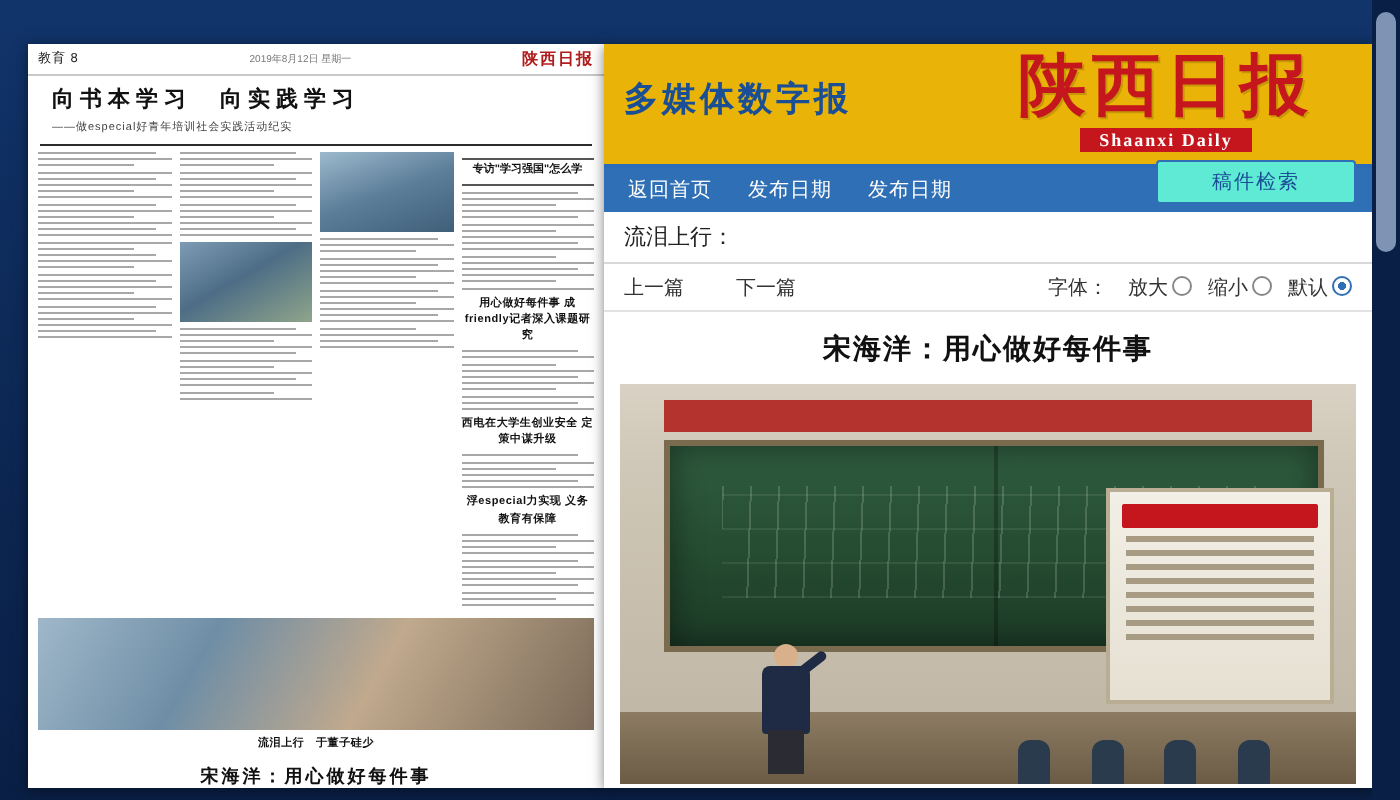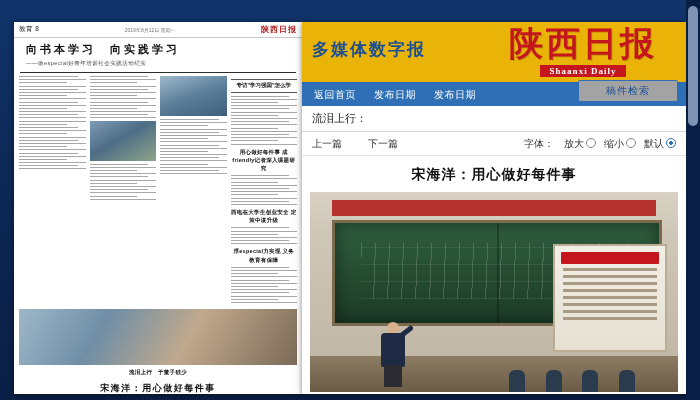--- a/index.html
+++ b/index.html
@@ -228,21 +228,21 @@
     width: 98px;
     height: 20px;
     border: 1px solid #2f6fb5;
     border-radius: 2px;
     display: flex;
     align-items: center;
     justify-content: center;
     font-size: 10px;
     color: #1a4f96;
     letter-spacing: 1px;
-    background: #a3a3a3;
+    background: #5eead4;
     font-family: Liberation Serif, serif;
   }
   .v-tools {
     height: 24px;
     display: flex;
     align-items: center;
     padding: 0 10px;
     box-sizing: border-box;
     border-bottom: 1px solid #e2e2e2;
     font-size: 10px;

